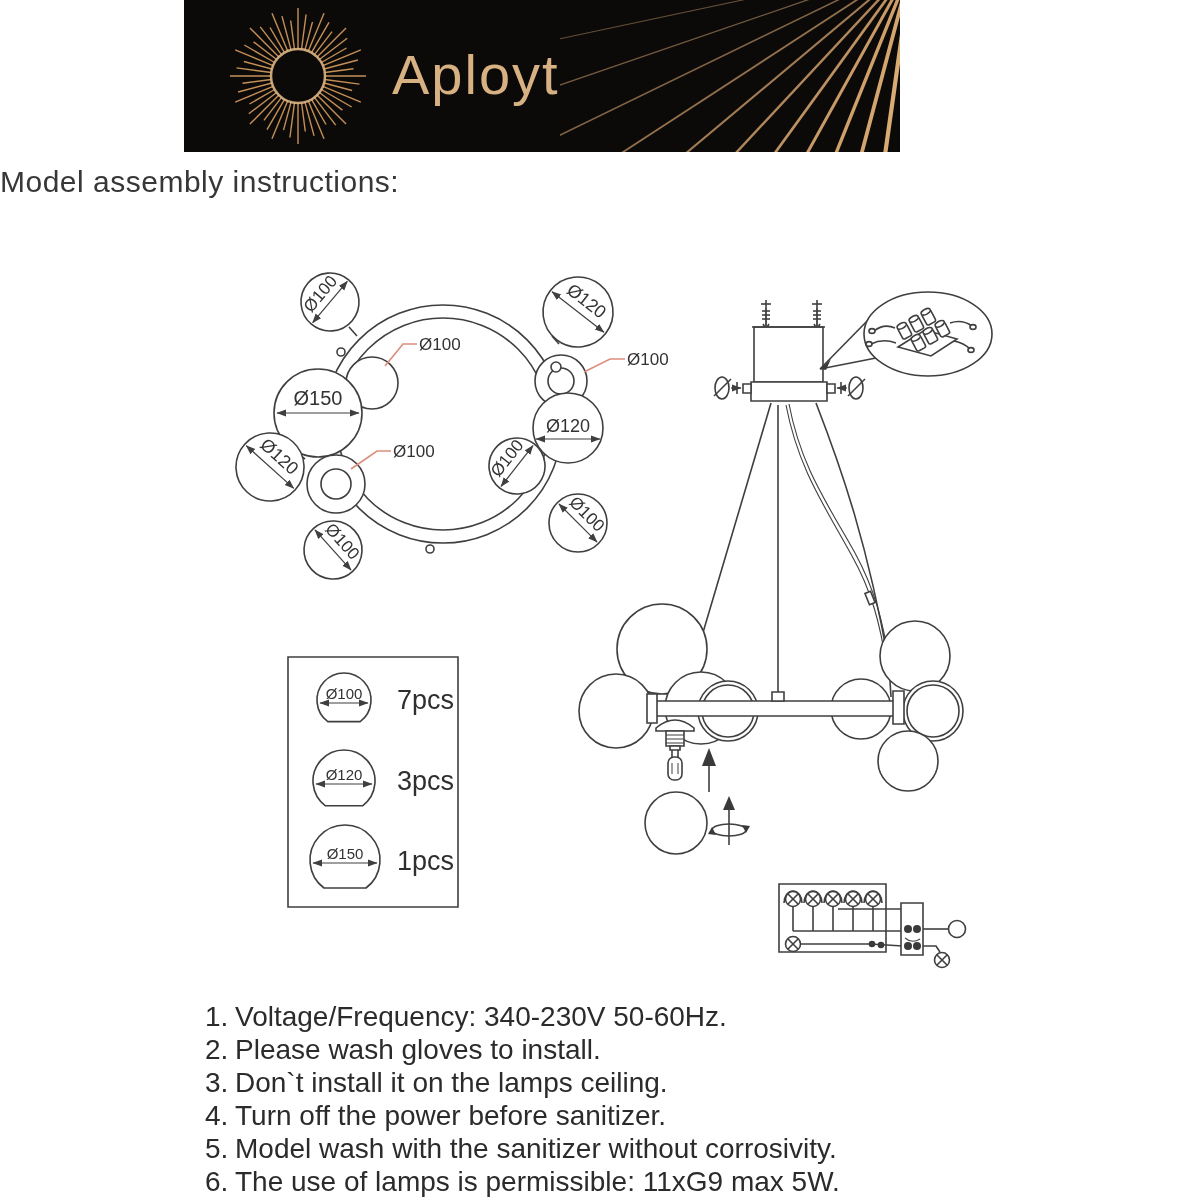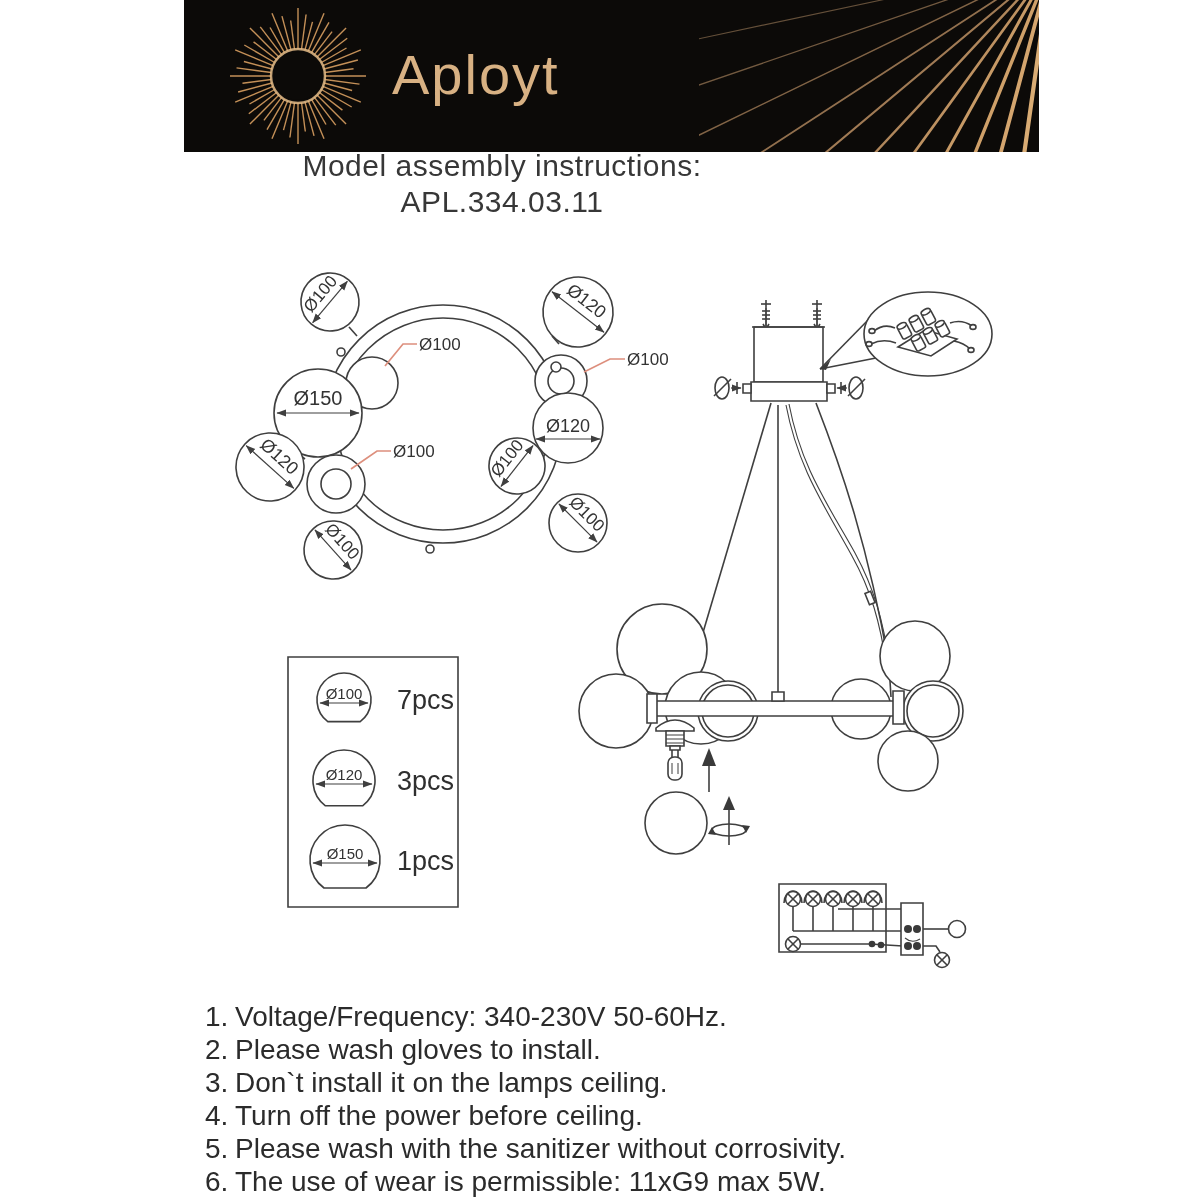--- a/index.html
+++ b/index.html
@@ -1,24 +1,24 @@
 <!DOCTYPE html>
 <html><head>
 <meta charset="utf-8">
 <style>
   html,body{margin:0;padding:0}
   body{width:1200px;height:1200px;background:#ffffff;position:relative;overflow:hidden;
        font-family:"Liberation Sans",sans-serif;}
   
-  .band{position:absolute;left:184px;top:0;width:855px;height:152px;background:#0c0a08;overflow:hidden}
+  .band{position:absolute;left:184px;top:0;width:716px;height:152px;background:#0c0a08;overflow:hidden}
   .brand{position:absolute;left:208px;top:42px;font-size:56px;font-weight:400;color:#d8b183;letter-spacing:2px}
   .burstsvg{position:absolute;left:28px;top:-10px}
   .fan{position:absolute;right:0;top:0}
   
-  .titles{position:absolute;left:0;top:148px;width:1004px;text-align:center;color:#373737;
+  .titles{position:absolute;left:0;top:164px;width:1004px;text-align:left;color:#373737;
           font-size:30px;line-height:36px;letter-spacing:.5px}
   
   .diagram{position:absolute;left:180px;top:250px}
   .diagram *{vector-effect:non-scaling-stroke}
   .ln{stroke:#3f3f3f;fill:none;stroke-width:1.6}
   .w{fill:#ffffff}
   .dim{stroke:#3f3f3f;stroke-width:1.2;fill:none}
   .lead{stroke:#dd8f7d;stroke-width:1.7;fill:none}
   .blk{fill:#3a3a3a;stroke:none}
   text{fill:#333333;stroke:none;font-family:"Liberation Sans",sans-serif;text-anchor:middle}
@@ -104,21 +104,20 @@
       <line x1="352" y1="-36" x2="17" y2="182" stroke="#92704e" stroke-width="1.8"></line>
       <line x1="352" y1="-36" x2="-8" y2="139" stroke="#826446" stroke-width="1.5"></line>
       <line x1="352" y1="-36" x2="-26" y2="94" stroke="#735a40" stroke-width="1.3"></line>
       <line x1="352" y1="-36" x2="-39" y2="47" stroke="#65503a" stroke-width="1.1"></line>
     </g>
   </svg>
 </div>
 
 <div class="titles">
   <div>Model assembly instructions:</div>
-  <div>APL.334.03.11</div>
 </div>
 
 <svg class="diagram" width="840" height="740" viewBox="180 250 840 740">
   <defs>
     <marker id="da" markerWidth="9" markerHeight="8" refX="7.5" refY="3" orient="auto-start-reverse">
       <path d="M0,0 L8,3 L0,6 Z" fill="#3f3f3f"></path>
     </marker>
   </defs>
 
   <g>
@@ -444,23 +443,23 @@
   <div class="irow">
     <span class="inum">2.</span>
     <span class="itxt">Please wash gloves to install.</span>
   </div>
   <div class="irow">
     <span class="inum">3.</span>
     <span class="itxt">Don`t install it on the lamps ceiling.</span>
   </div>
   <div class="irow">
     <span class="inum">4.</span>
-    <span class="itxt">Turn off the power before ceiling.</span>
+    <span class="itxt">Turn off the power before sanitizer.</span>
   </div>
   <div class="irow">
     <span class="inum">5.</span>
-    <span class="itxt">Please wash with the sanitizer without corrosivity.</span>
+    <span class="itxt">Model wash with the sanitizer without corrosivity.</span>
   </div>
   <div class="irow">
     <span class="inum">6.</span>
-    <span class="itxt">The use of wear is permissible: 11xG9 max 5W.</span>
+    <span class="itxt">The use of lamps is permissible: 11xG9 max 5W.</span>
   </div>
 </div>
 
 </body></html>

